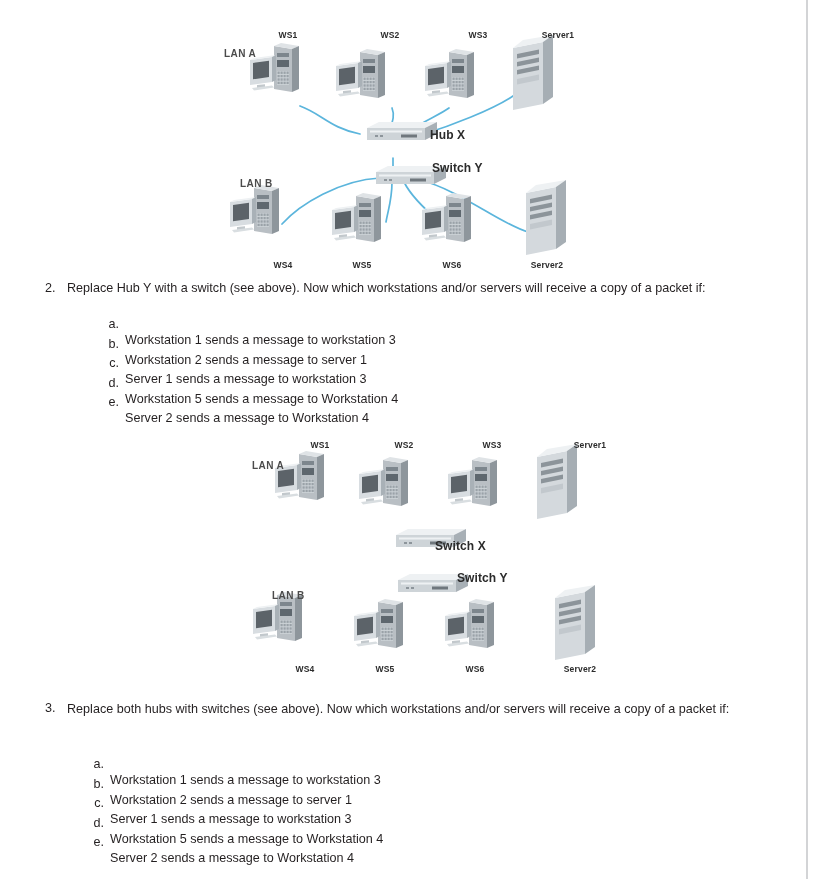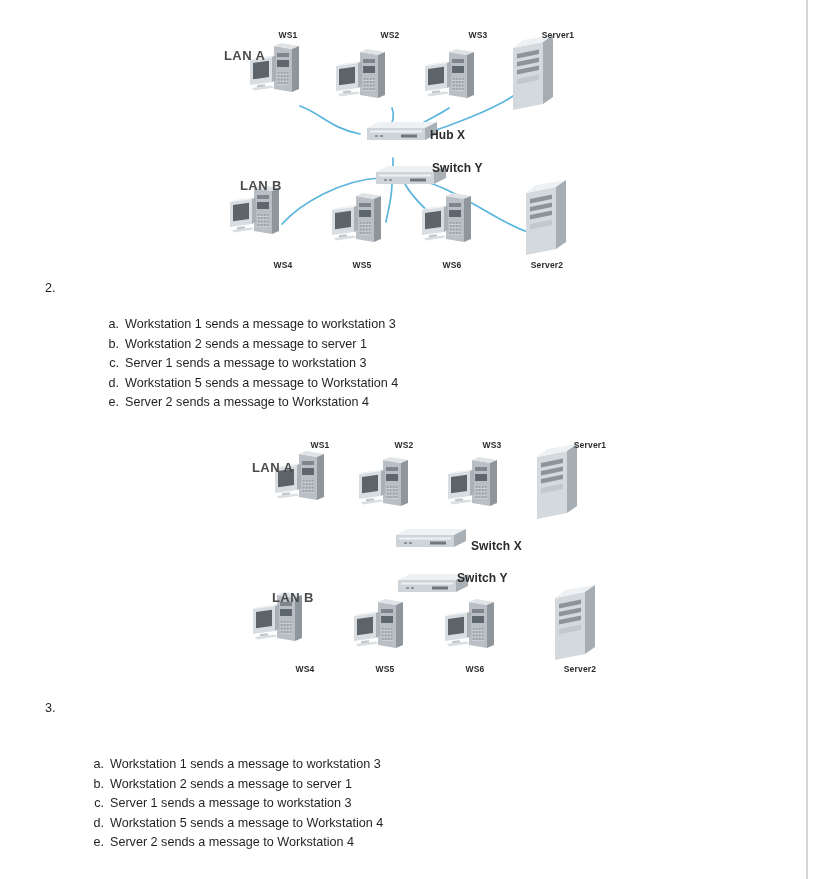--- a/index.html
+++ b/index.html
@@ -56,21 +56,21 @@
     font-weight: bold;
     color: #2b2b2b;
     letter-spacing: .2px;
     white-space: nowrap;
     text-align: center;
     transform: translateX(-50%);
   }
   .lan-label {
     position: absolute;
     font-family: "Liberation Sans", sans-serif;
-    font-size: 13px;
+    font-size: 10px;
     font-weight: bold;
     color: #4b4b4b;
     letter-spacing: .4px;
     white-space: nowrap;
   }
   .device-label {
     position: absolute;
     font-family: "Liberation Sans", sans-serif;
     font-size: 12px;
     font-weight: bold;
@@ -120,21 +120,21 @@
   .opt-letter {
     position: absolute;
     left: 0;
     top: 0;
     width: 16px;
     text-align: right;
   }
   .opt-label {
     position: absolute;
     left: 22px;
-    top: 0;
+    top: 16px;
   }
 </style>
 </head>
 <body>
 
 <div class="page">
 
   <div class="diagram" id="diagram-1">
       <svg viewBox="0 0 817 258" preserveAspectRatio="none">
         <path d="M300,88 C322,96 330,110 360,116" fill="none" stroke="#5bb5dc" stroke-width="1.7" stroke-linecap="round"></path>
@@ -373,20 +373,21 @@
       <div class="node-label" style="left: 547px; top: 242px;">Server2</div>
       <div class="lan-label" style="left: 224px; top: 30px;">LAN A</div>
       <div class="lan-label" style="left: 240px; top: 160px;">LAN B</div>
       <div class="device-label" style="left: 430px; top: 110px;">Hub X</div>
       <div class="device-label" style="left: 432px; top: 143px;">Switch Y</div>
     </div>
 
   <div class="q-block" id="q2-block" style="top:280px;">
     <div class="q-line" style="height:18px;">
       <span class="q-num">2.</span>
+      <span class="q-text">Replace Hub Y with a switch (see above).  Now which workstations and/or servers will receive a copy of a packet if:</span>
     </div>
   </div>
   <div class="opt-list" id="q2-options" style="top:315px;">
       <div class="opt-row" style="left: 103px; top: 0px;">
         <span class="opt-letter">a.</span>
         <span class="opt-label">Workstation 1 sends a message to workstation 3</span>
       </div>
       <div class="opt-row" style="left: 103px; top: 19.5px;">
         <span class="opt-letter">b.</span>
         <span class="opt-label">Workstation 2 sends a message to server 1</span>
@@ -636,27 +637,28 @@
       <div class="node-label" style="left: 320px; top: 12px;">WS1</div>
       <div class="node-label" style="left: 404px; top: 12px;">WS2</div>
       <div class="node-label" style="left: 492px; top: 12px;">WS3</div>
       <div class="node-label" style="left: 590px; top: 12px;">Server1</div>
       <div class="node-label" style="left: 305px; top: 236px;">WS4</div>
       <div class="node-label" style="left: 385px; top: 236px;">WS5</div>
       <div class="node-label" style="left: 475px; top: 236px;">WS6</div>
       <div class="node-label" style="left: 580px; top: 236px;">Server2</div>
       <div class="lan-label" style="left: 252px; top: 32px;">LAN A</div>
       <div class="lan-label" style="left: 272px; top: 162px;">LAN B</div>
-      <div class="device-label" style="left: 471px; top: 111px;">Switch X</div>
+      <div class="device-label" style="left: 435px; top: 111px;">Switch X</div>
       <div class="device-label" style="left: 457px; top: 143px;">Switch Y</div>
     </div>
 
   <div class="q-block" id="q3-block" style="top:700px;">
     <div class="q-line" style="height:38px;">
       <span class="q-num">3.</span>
+      <span class="q-text-wrap">Replace both hubs with switches (see above).  Now which workstations and/or servers will receive a copy of a packet if:</span>
     </div>
   </div>
   <div class="opt-list" id="q3-options" style="top:755px;">
       <div class="opt-row" style="left: 88px; top: 0px;">
         <span class="opt-letter">a.</span>
         <span class="opt-label">Workstation 1 sends a message to workstation 3</span>
       </div>
       <div class="opt-row" style="left: 88px; top: 19.5px;">
         <span class="opt-letter">b.</span>
         <span class="opt-label">Workstation 2 sends a message to server 1</span>

